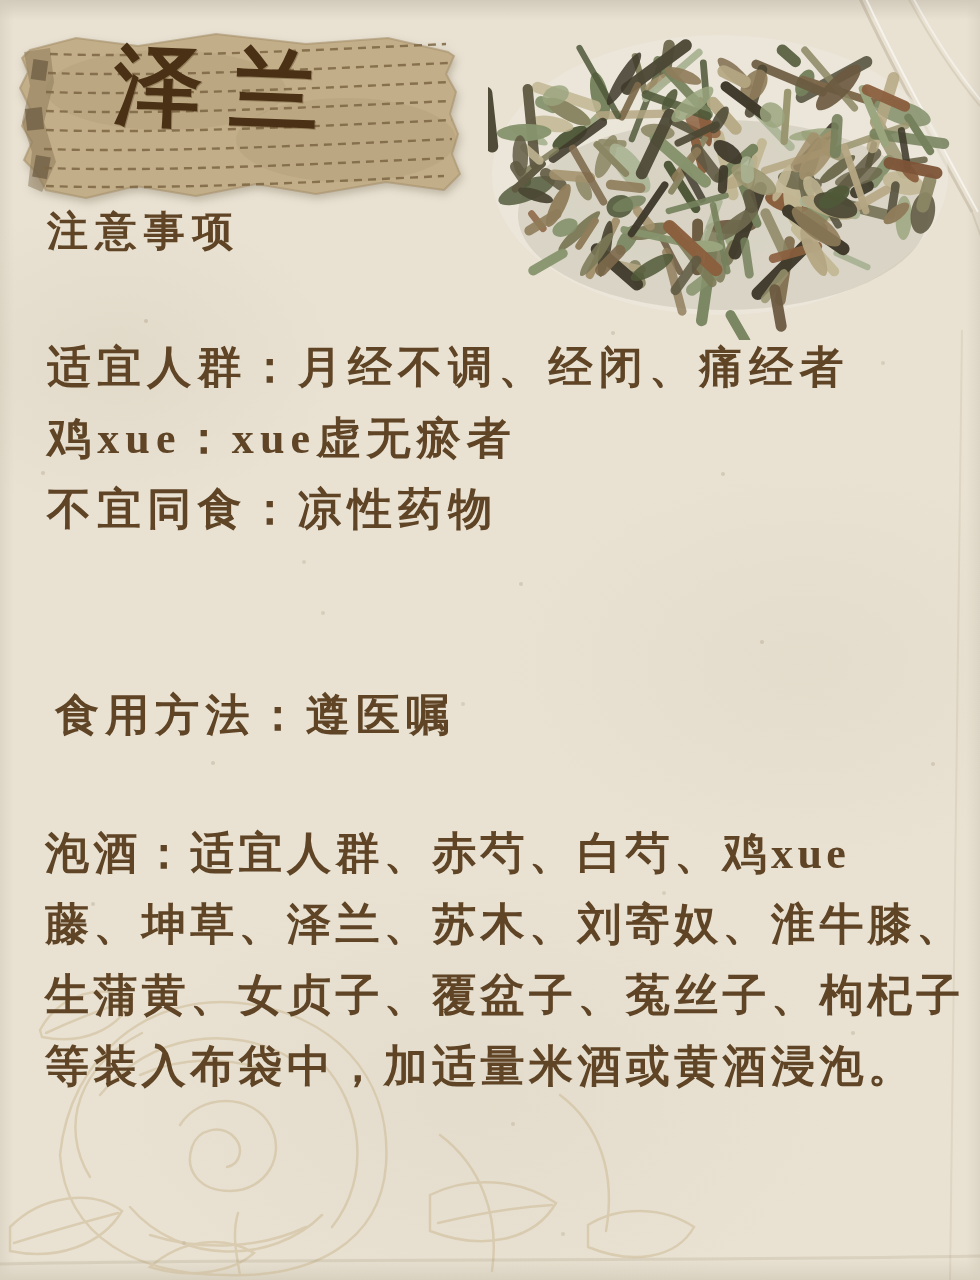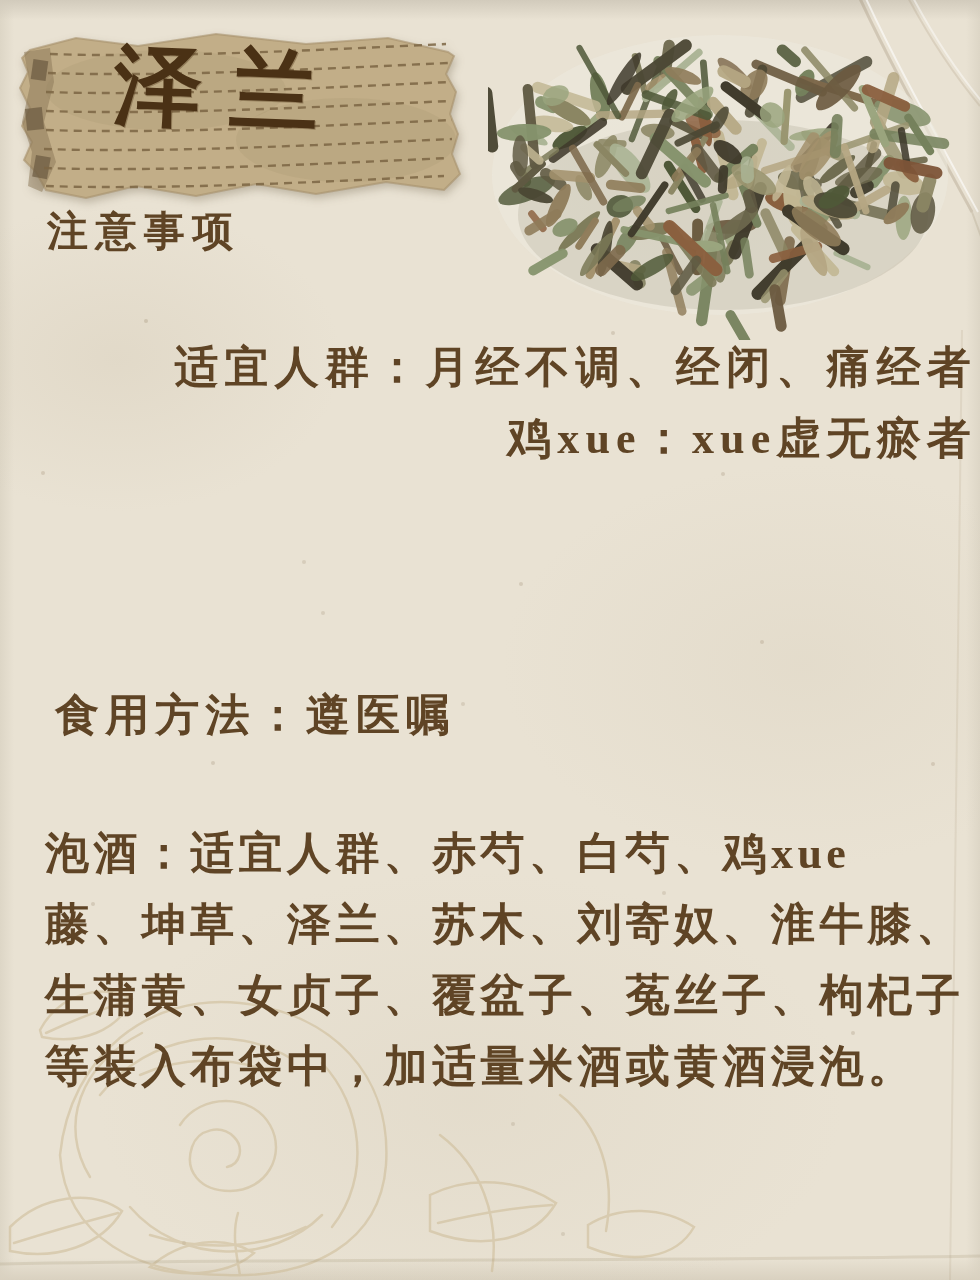--- a/index.html
+++ b/index.html
@@ -38,21 +38,21 @@
     position:absolute;left:98px;top:26px;margin:0;
     font-size:88px;font-weight:bold;line-height:1;
     letter-spacing:.32em;color:#4a3115;transform:rotate(2.2deg);
     text-shadow:1px 1px 0 rgba(74,49,21,.35);
   }
 
   .herb{position:absolute;left:488px;top:10px;width:480px;height:330px;}
 
   .txt{color:#5f4425;font-weight:600;margin-left:12px;}
   .section-heading{position:absolute;left:35px;top:204px;font-size:41px;letter-spacing:.18em;}
-  .plist{position:absolute;left:35px;top:332px;width:930px;font-size:44px;line-height:71px;letter-spacing:.14em;text-align:right;}
+  .plist{position:absolute;left:35px;top:332px;width:930px;font-size:44px;line-height:71px;letter-spacing:.14em;}
   .plist p{margin:0;}
   .usage{position:absolute;left:43px;top:686px;font-size:44px;letter-spacing:.14em;}
   .recipes{position:absolute;left:33px;top:818px;width:940px;font-size:44px;line-height:71px;letter-spacing:.10em;}
   .recipes p{margin:0;white-space:pre-line;}
 </style>
 </head>
 <body>
 
 <div class="page">
 
@@ -311,20 +311,21 @@
         <rect x="230" y="313" width="40" height="10" rx="5" fill="#75815c" opacity="0.95" transform="rotate(60 250 318)"></rect>
         <rect x="38" y="247" width="44" height="10" rx="5" fill="#86936d" opacity="0.95" transform="rotate(150 60 252)"></rect>
       </svg>
   </div>
 
   <div class="txt section-heading">注意事项</div>
 
   <div class="txt plist">
     <p>适宜人群：月经不调、经闭、痛经者</p>
     <p>鸡xue：xue虚无瘀者</p>
+    <p>不宜同食：凉性药物</p>
   </div>
 
   <div class="txt usage">食用方法：遵医嘱</div>
 
   <div class="txt recipes">
     <p>泡酒：适宜人群、赤芍、白芍、鸡xue
 藤、坤草、泽兰、苏木、刘寄奴、淮牛膝、
 生蒲黄、女贞子、覆盆子、菟丝子、枸杞子
 等装入布袋中，加适量米酒或黄酒浸泡。</p>
   </div>

